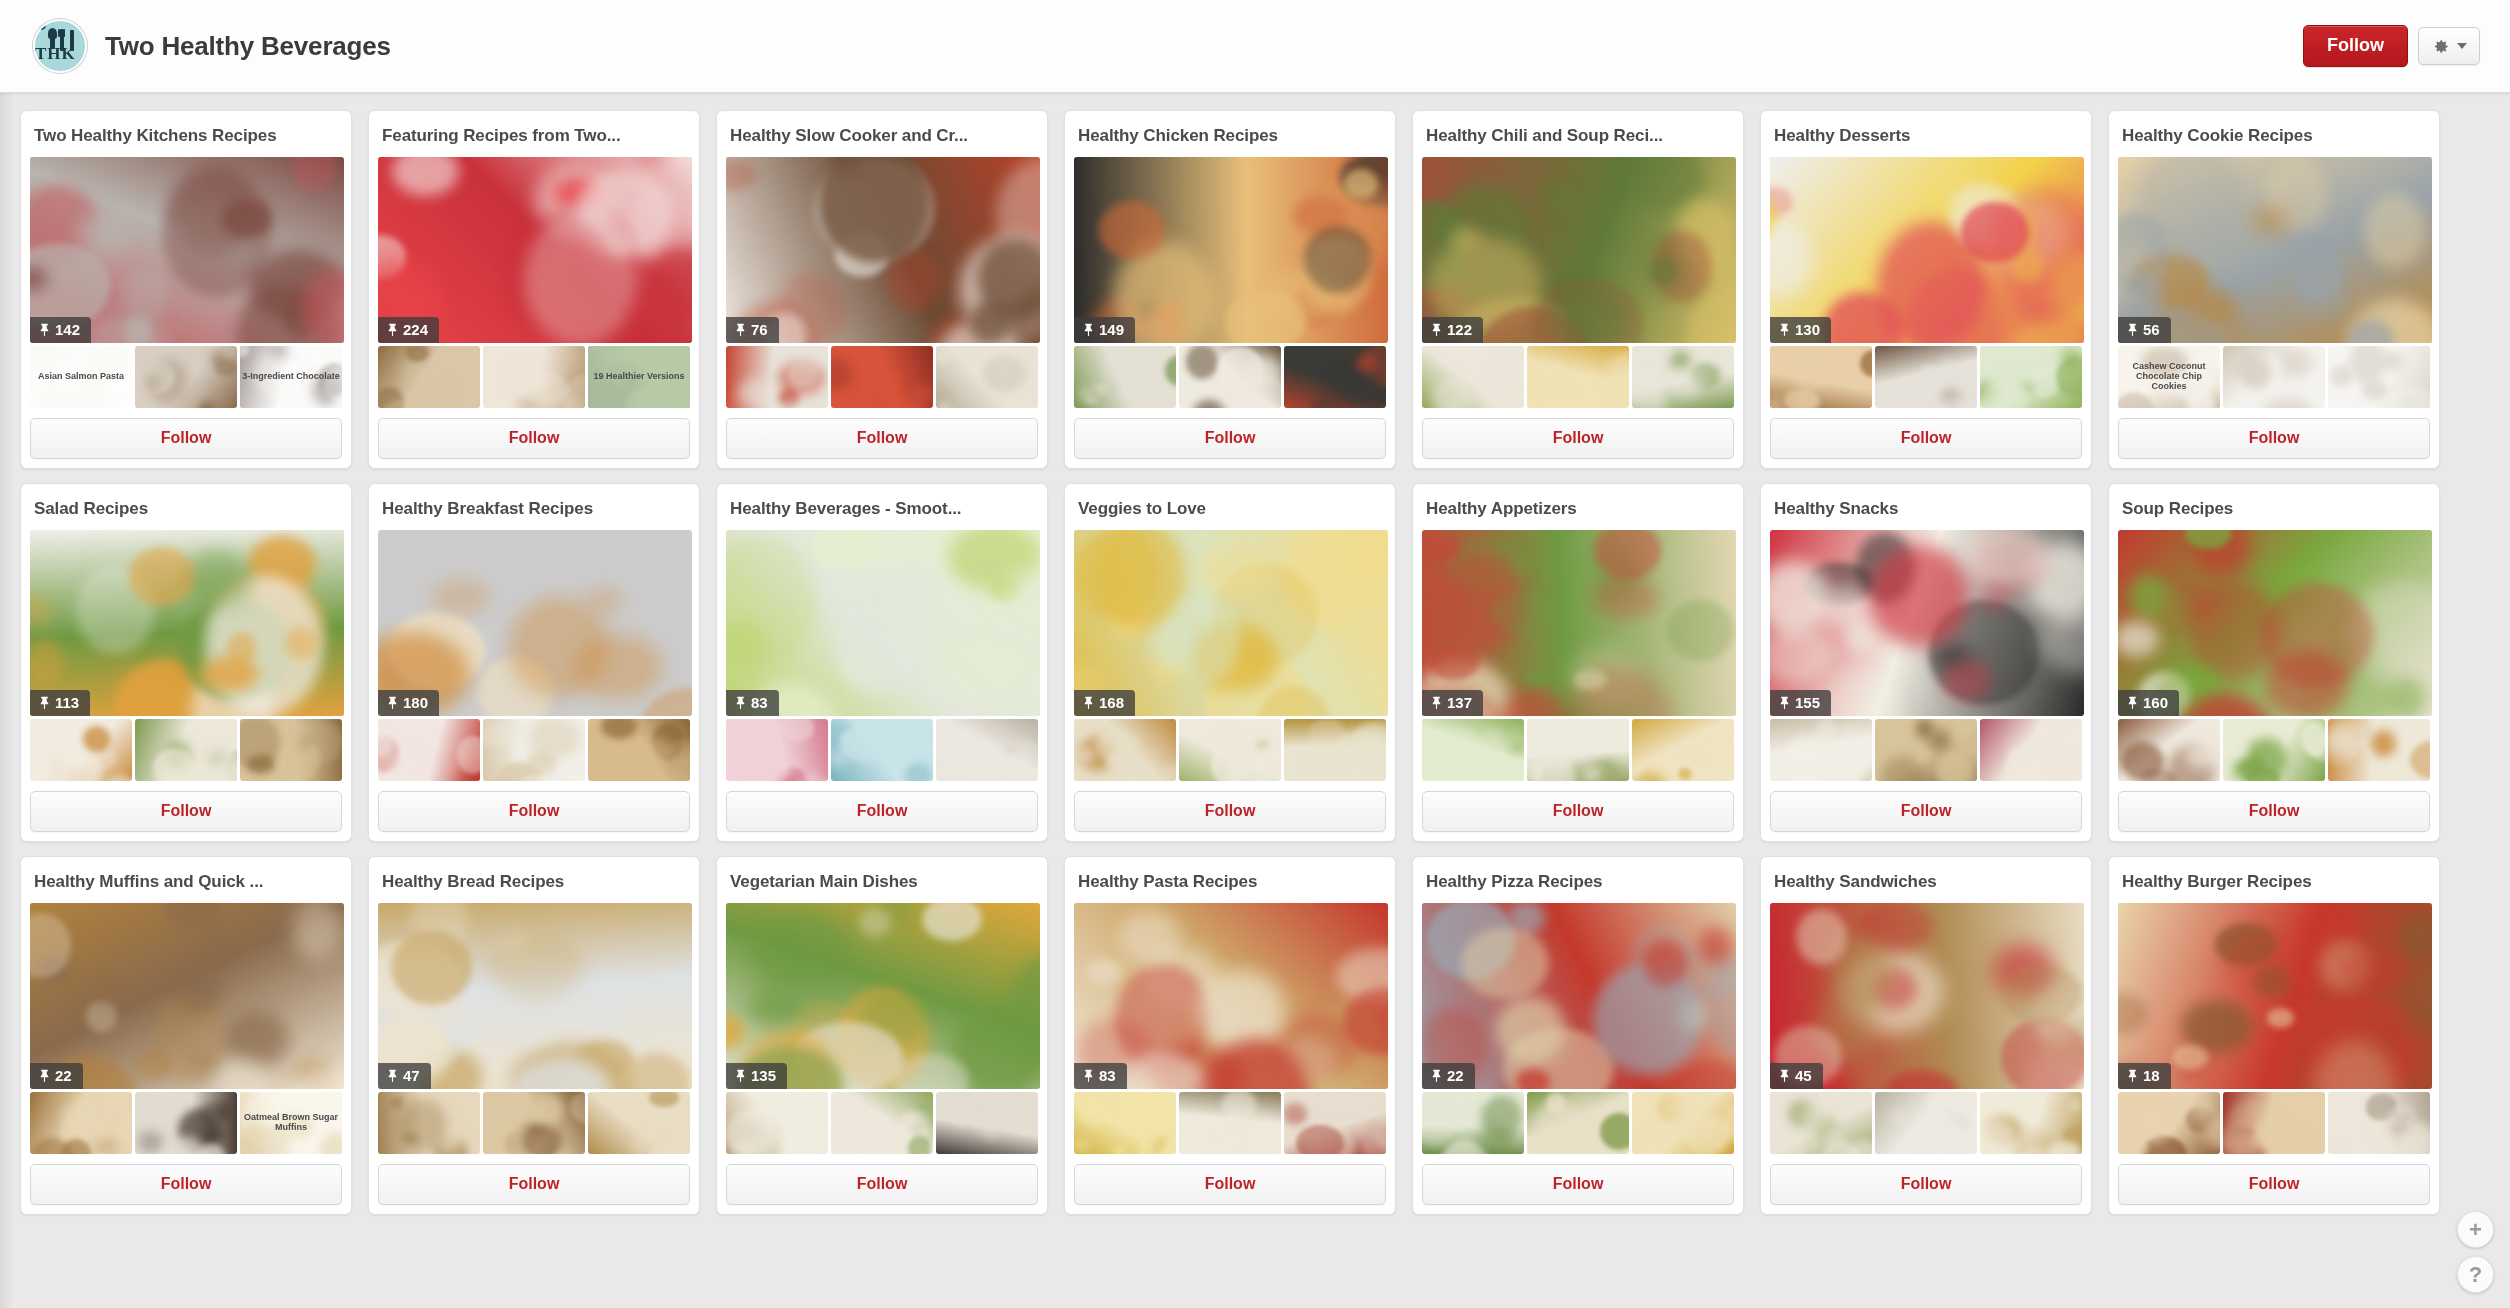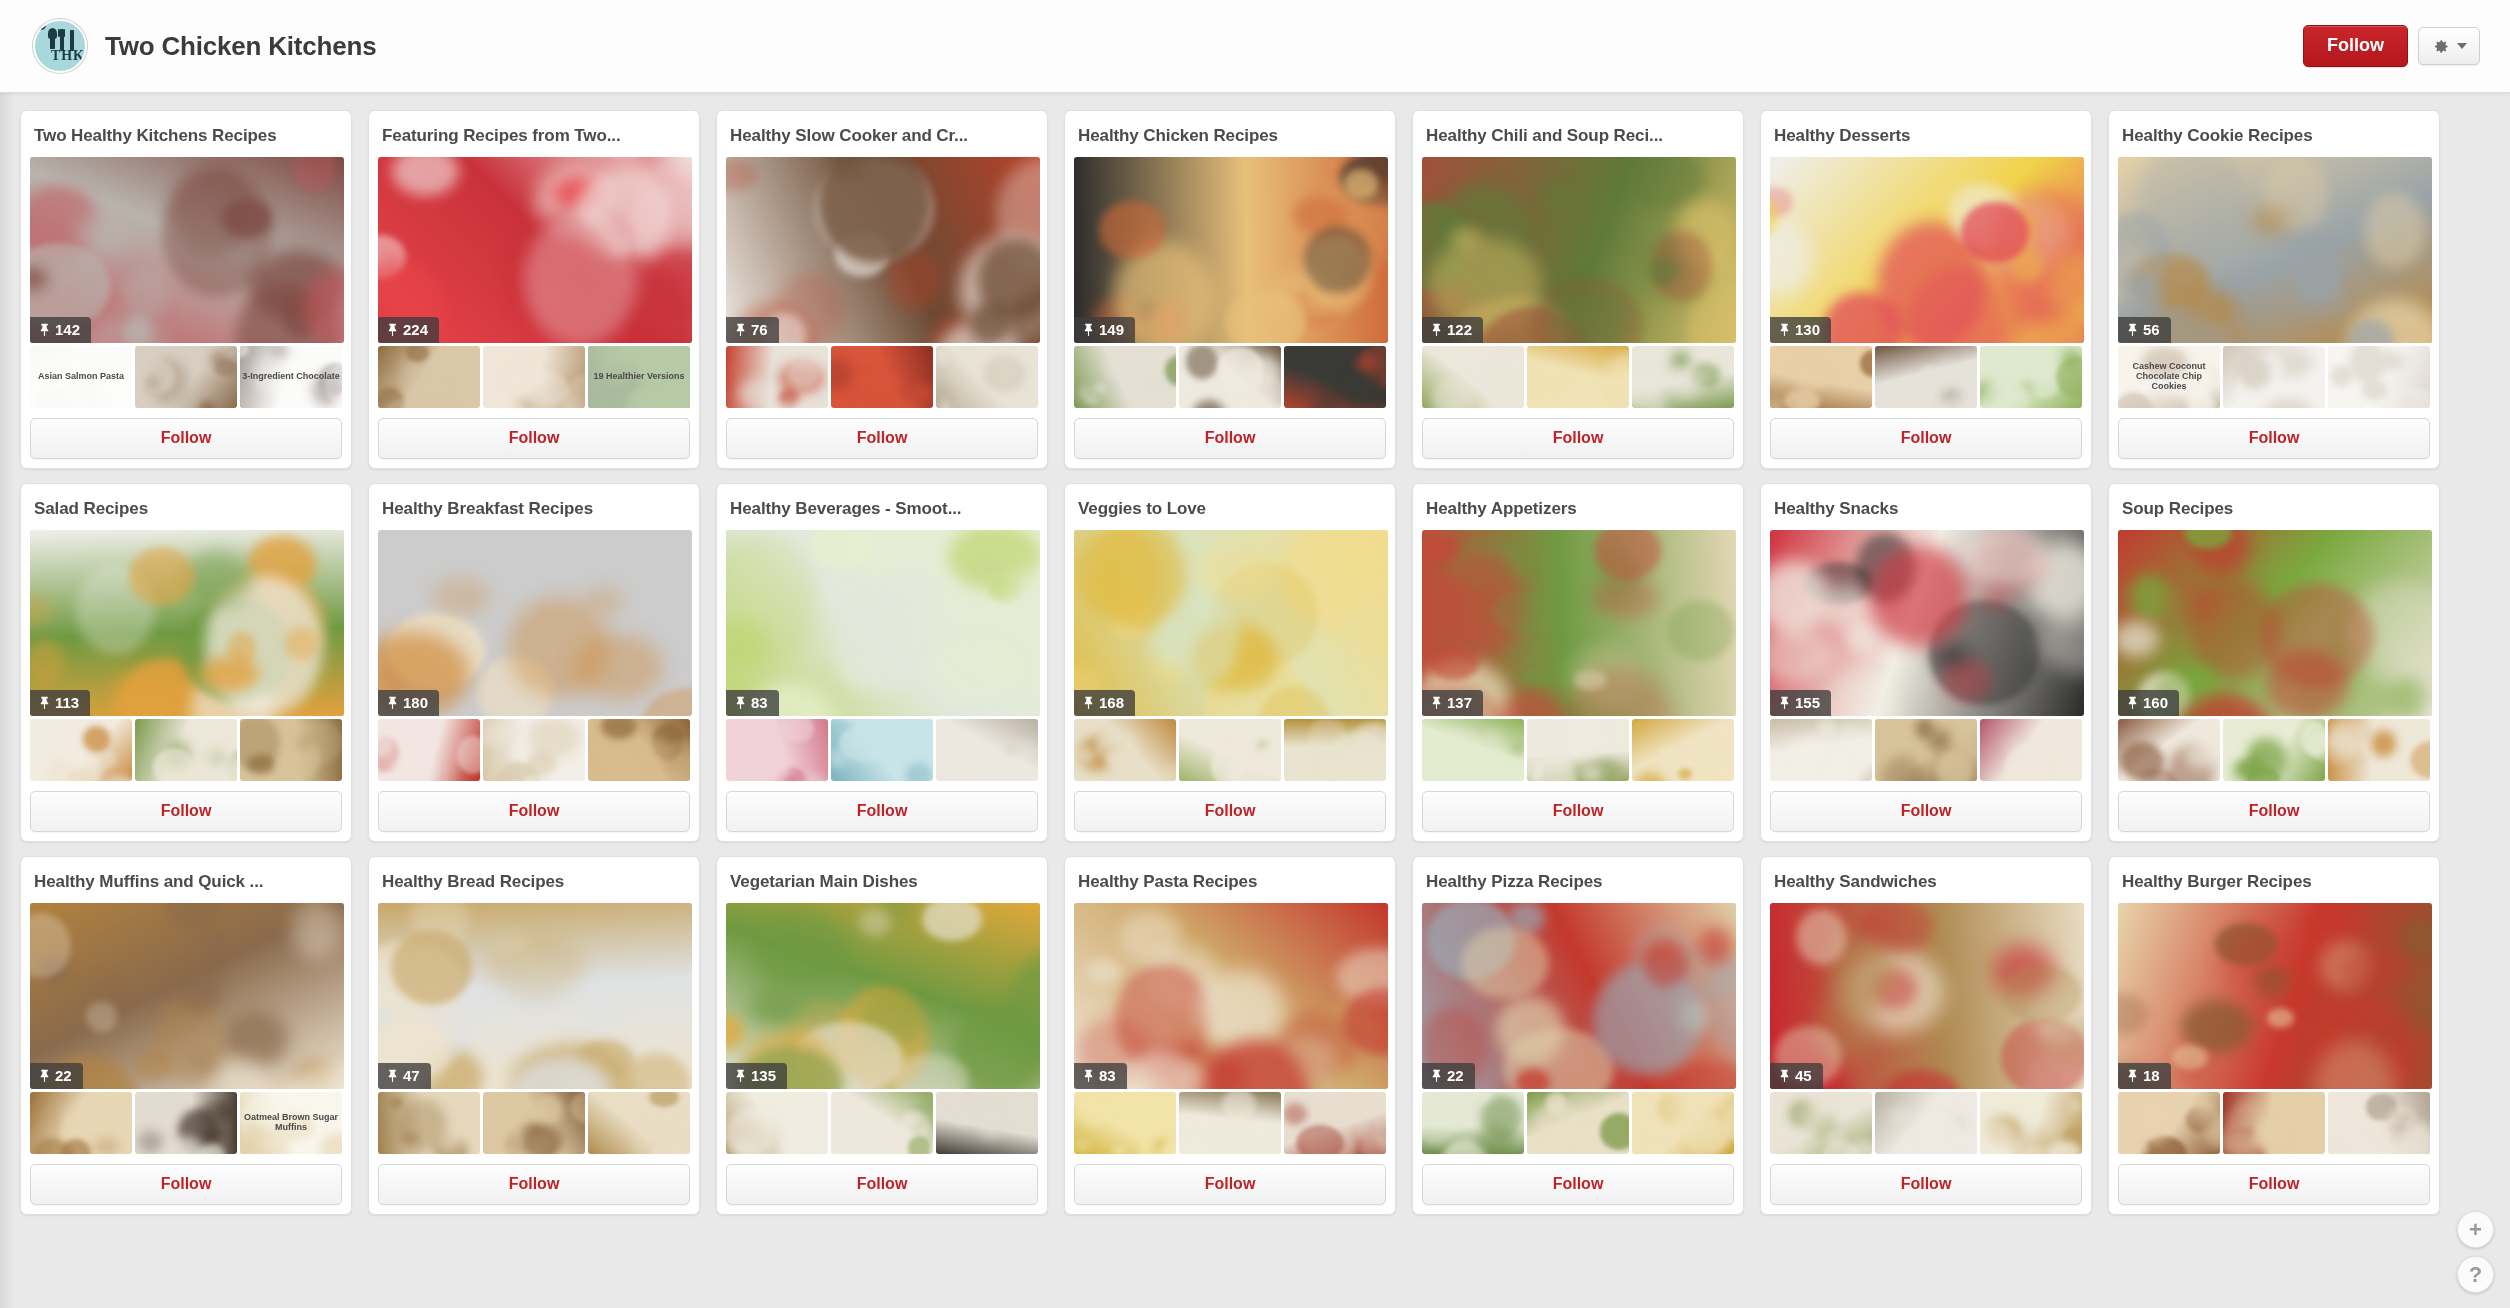--- a/index.html
+++ b/index.html
@@ -43,22 +43,22 @@
   }
   .avatar .u1 { width: 5px; height: 20px; left: 15px; top: 8px; border-radius: 3px 3px 1px 1px; }
   .avatar .u1b { width: 9px; height: 11px; left: 13px; top: 7px; border-radius: 50% 50% 30% 30%; }
   .avatar .u2 { width: 4px; height: 22px; left: 25px; top: 8px; }
   .avatar .u2a { width: 1.5px; height: 8px; left: 23px; top: 8px; }
   .avatar .u2b { width: 1.5px; height: 8px; left: 28.5px; top: 8px; }
   .avatar .u3 { width: 4px; height: 21px; left: 35px; top: 9px; }
   .avatar .u3b { width: 11px; height: 9px; left: 31.5px; top: 7px; border-radius: 50%; background: none; border: 2px solid #1d3b44; }
   .avatar .thk {
     position: absolute; bottom: 7px; left: 0; right: 0;
-    text-align: right;
-    font-size: 14px; font-weight: bold;
+    text-align: left;
+    font-size: 17px; font-weight: bold;
     color: #1d3b44;
     letter-spacing: 1px;
     font-family: "Liberation Serif", serif;
   }
   .board-owner-name {
     font-size: 26px;
     font-weight: bold;
     color: #3b3b3b;
     margin-left: 18px;
     letter-spacing: -0.2px;
@@ -237,21 +237,21 @@
     <div class="util u1"></div>
     <div class="util u1b"></div>
     <div class="util u2"></div>
     <div class="util u2a"></div>
     <div class="util u2b"></div>
     <div class="util u3"></div>
     <div class="u3b"></div>
     <div class="thk">THK</div>
   </div>
 
-  <div class="board-owner-name">Two Chicken Kitchens</div>
+  <div class="board-owner-name">Two Healthy Beverages</div>
 
   <div class="header-actions">
     <button class="btn-follow-primary">Follow</button>
     <button class="btn-gear">
       <svg class="gear-glyph" viewBox="0 0 24 24">
         <path fill="#6e6e6e" d="M12 8.4a3.6 3.6 0 1 0 0 7.2 3.6 3.6 0 0 0 0-7.2zm0 5.6a2 2 0 1 1 0-4 2 2 0 0 1 0 4z"></path>
         <path fill="#6e6e6e" d="M21 12.9v-1.8l-2.1-.5a7 7 0 0 0-.7-1.7l1.1-1.9-1.3-1.3-1.9 1.1a7 7 0 0 0-1.7-.7L13.9 4h-1.8l-.5 2.1a7 7 0 0 0-1.7.7L8 5.7 6.7 7l1.1 1.9a7 7 0 0 0-.7 1.7L5 11.1v1.8l2.1.5c.2.6.4 1.2.7 1.7L6.7 17 8 18.3l1.9-1.1c.5.3 1.1.5 1.7.7l.5 2.1h1.8l.5-2.1c.6-.2 1.2-.4 1.7-.7l1.9 1.1 1.3-1.3-1.1-1.9c.3-.5.5-1.1.7-1.7l2.1-.5z"></path>
       </svg>
       <span class="caret-down"></span>
     </button>

